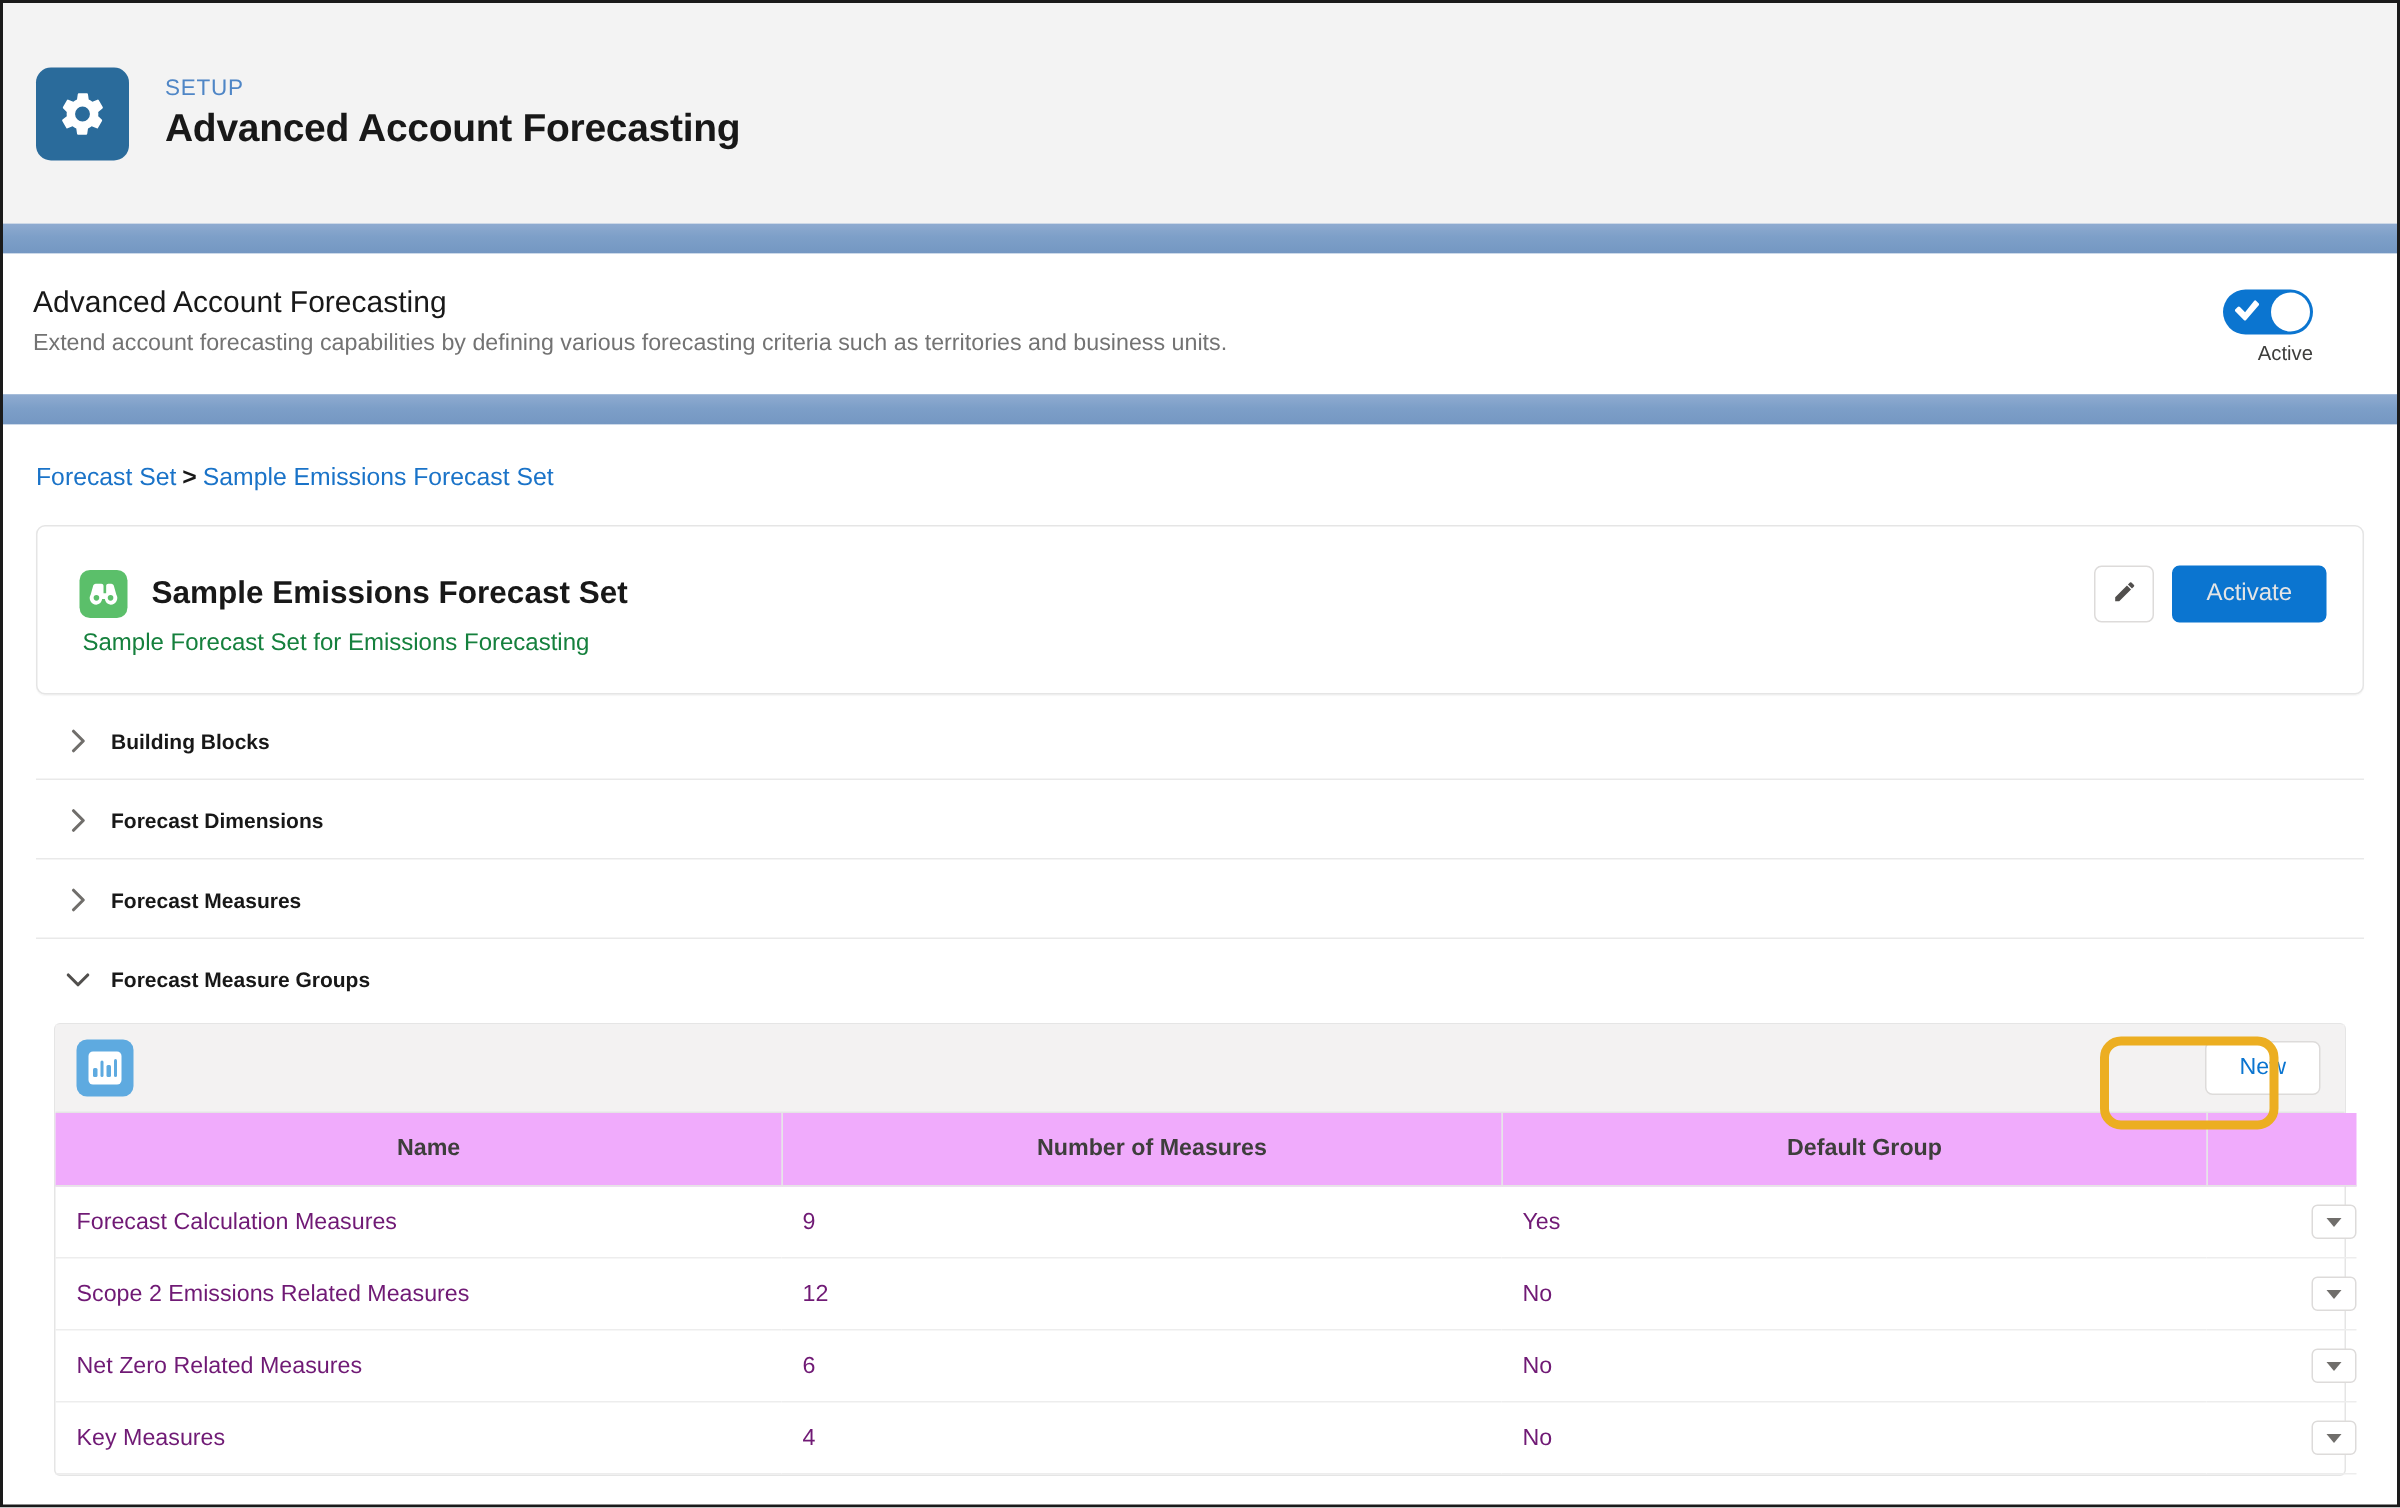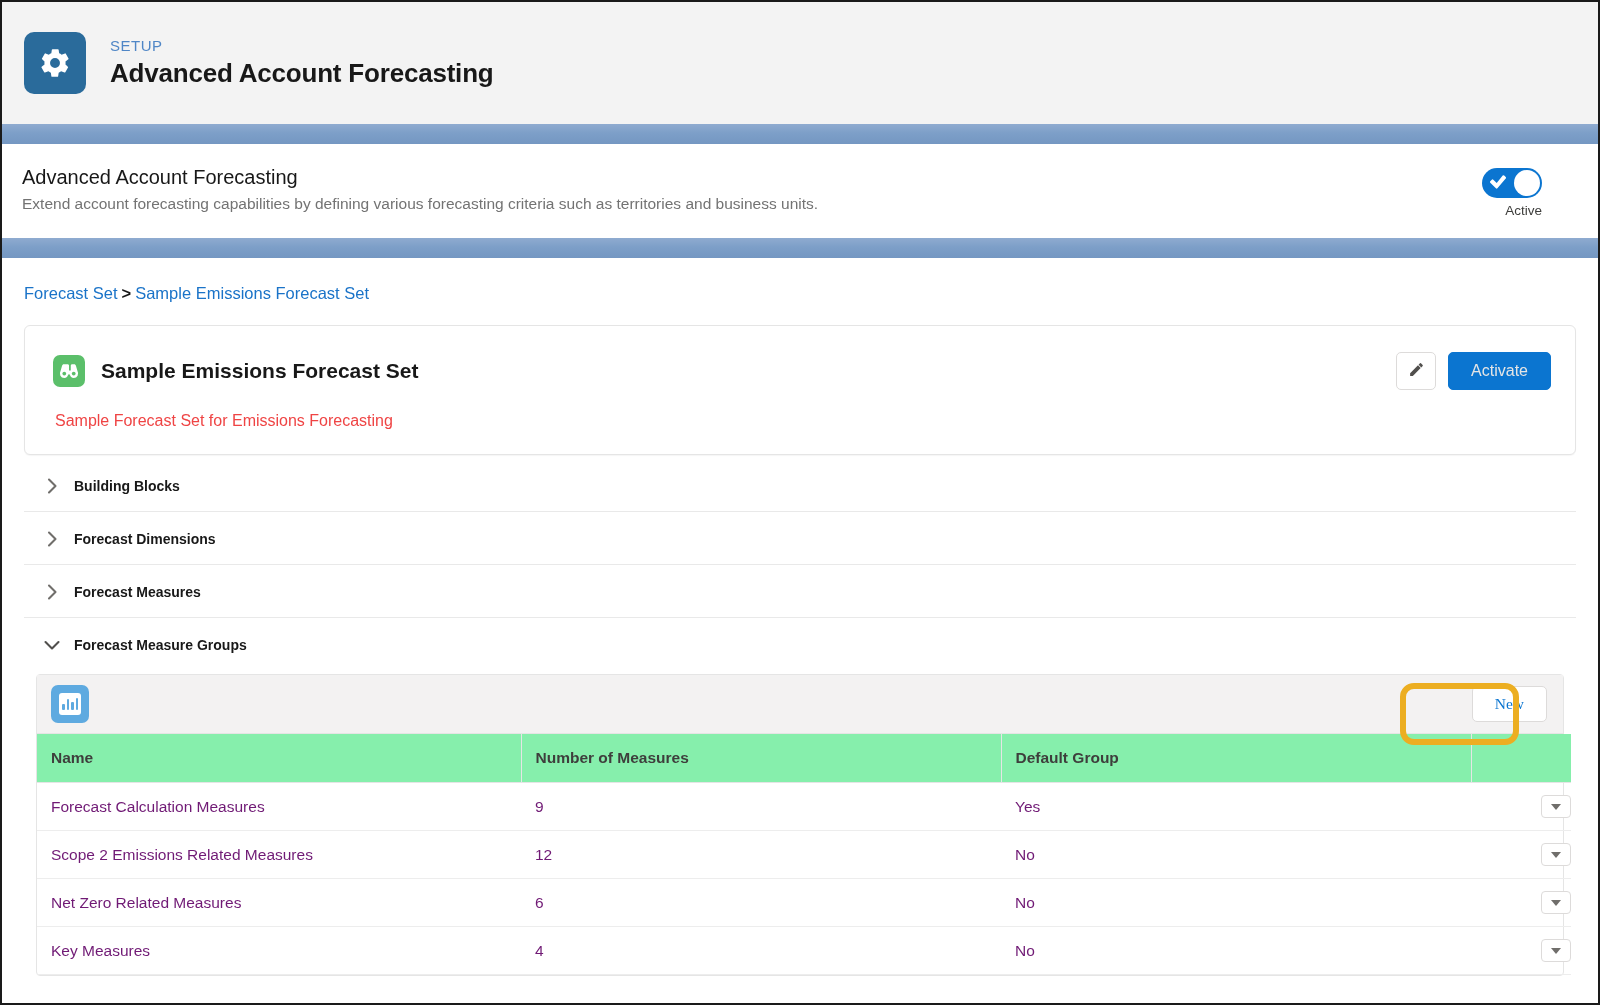--- a/index.html
+++ b/index.html
@@ -18,21 +18,21 @@
     height: 1005px;
     overflow: hidden;
     background: #ffffff;
     box-sizing: border-box;
     border: 2px solid #1a1a1a;
   }
 
   
   .setup-header {
     position: relative;
-    height: 122px;
+    height: 147px;
     background: #f3f3f3;
     display: flex;
     align-items: center;
     padding-left: 22px;
     box-sizing: border-box;
   }
   .gear-tile {
     width: 62px;
     height: 62px;
     border-radius: 10px;
@@ -210,23 +210,23 @@
     background: #0b75d0;
     color: #e5e5e5;
     border: 1px solid #0b75d0;
     border-radius: 5px;
     font-size: 16px;
     font-family: "Liberation Sans", sans-serif;
     padding: 9px 22px;
     cursor: pointer;
   }
   .record-desc {
-    margin-top: 22px;
+    margin-top: 5px;
     font-size: 16px;
-    color: #ef4444;
+    color: #15803d;
     padding-left: 2px;
   }
 
   
   .accordion { margin-top: 4px; }
   .acc-section {
     border-bottom: 1px solid #e9e9e9;
   }
   .acc-header {
     display: flex;
@@ -290,40 +290,40 @@
     padding-bottom: 5px;
     box-sizing: border-box;
   }
   .chart-tile .bar { width: 2.5px; background: #5eaae0; border-radius: 1px; }
   .neutral-btn {
     background: #ffffff;
     border: 1px solid #dddbda;
     border-radius: 5px;
     color: #0b75d0;
     font-size: 15.5px;
-    font-family: Liberation Serif, serif;
+    font-family: Liberation Sans, sans-serif;
     padding: 8px 22px;
     cursor: pointer;
   }
   .highlight-box {
     position: absolute;
     border: 6px solid #ecae21;
     border-radius: 14px;
     box-sizing: border-box;
     pointer-events: none;
   }
 
   table.rl-table {
     width: 100%;
     border-collapse: collapse;
     table-layout: fixed;
   }
   table.rl-table th {
-    background: #86efac;
-    text-align: left;
+    background: #f0abfc;
+    text-align: center;
     font-size: 15.5px;
     font-weight: bold;
     color: #3e3e3c;
     padding: 15px 0 15px 14px;
     border-bottom: 1px solid #e5e5e5;
     border-right: 1px solid #e5e5e5;
   }
   table.rl-table th.last-col { border-right: none; }
   table.rl-table td {
     font-size: 15.5px;

